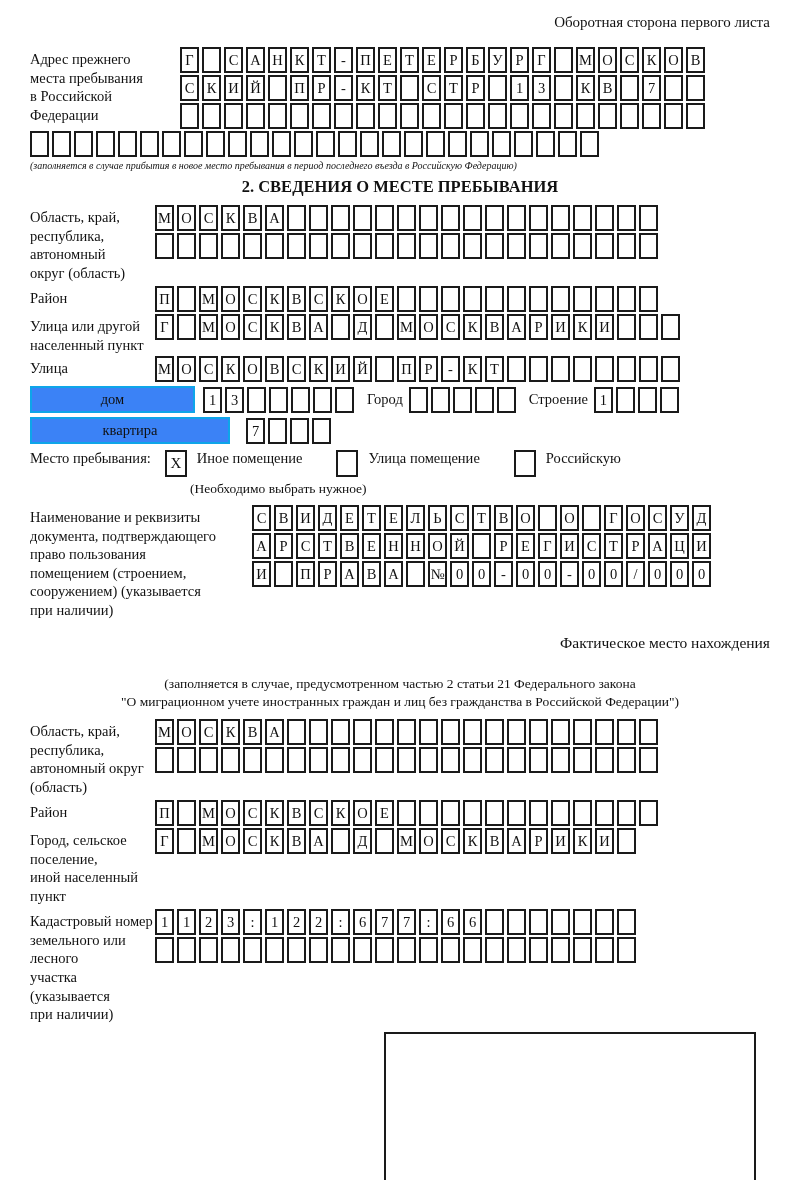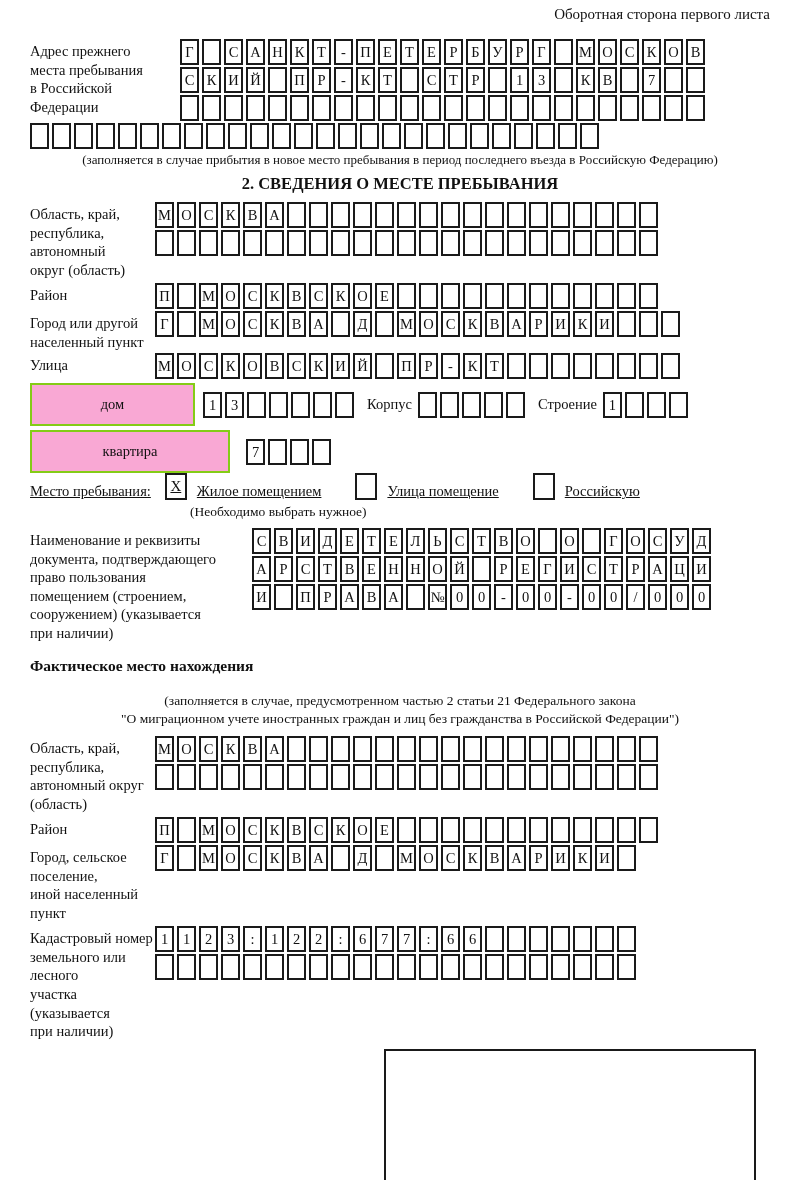--- a/index.html
+++ b/index.html
@@ -4,55 +4,55 @@
 <style>
   * { margin:0; padding:0; box-sizing:border-box; }
   html,body { background:#fff; }
   .page {
     position:relative;
     width:800px; height:1180px;
     margin:0 auto;
     background:#fff;
     color:#111;
     font-family:"Liberation Serif","DejaVu Serif",serif;
-    padding:6px 30px 0 30px;
+    padding:14px 30px 0 30px;
     overflow:hidden;
   }
   .top-note { text-align:right; font-size:15px; margin-bottom:16px; }
 
   .field { display:flex; align-items:flex-start; margin-bottom:2px; }
   .field-label {
     flex:0 0 125px; font-size:14.5px; line-height:1.28;
     white-space:pre-line; padding-top:3px;
   }
   .field-label.wide { flex:0 0 150px; }
   .field-label.doc { flex:0 0 222px; }
   .rows { display:flex; flex-direction:column; gap:2px; }
 
   .cellrow { display:flex; }
   .cell {
     width:19px; height:26px; border:2px solid #1a1a1a; margin-right:3px;
     display:inline-flex; align-items:center; justify-content:center;
     font-size:14.5px; line-height:1; flex:0 0 auto; background:#fff;
   }
-  .note { font-size:13px; text-align:center; margin:3px 0 4px 0; }
+  .note { font-size:10px; margin:3px 0 4px 0;font-style:italic; }
   .sec-title { text-align:center; font-weight:bold; font-size:16.5px; margin:6px 0 8px 0; }
-  .sub-title { text-align:left; font-weight:bold; font-size:15.5px; margin:14px 0 17px 0; }
+  .sub-title { text-align:right; font-weight:normal; font-size:15.5px; margin:14px 0 23px 0; }
 
   .houserow { display:flex; align-items:center; margin-top:4px; }
   .wide-box {
-    height:43px; border:2px solid #84cc16; display:flex; align-items:center;
-    justify-content:center; font-size:14.5px; background:#f9a8d4;
+    height:27px; border:2px solid #0ea5e9; display:flex; align-items:center;
+    justify-content:center; font-size:14.5px; background:#3b82f6;
   }
   .wide-box.dom { width:165px; margin-right:8px; }
   .wide-box.kv  { width:200px; margin-right:16px; }
   .inline-label { font-size:14.5px; margin:0 6px 0 10px; }
   .caption { font-size:13.5px; margin:3px 0 6px 0; }
 
-  .stayrow { display:flex; align-items:flex-end; margin-top:0;text-decoration:underline; }
+  .stayrow { display:flex; align-items:flex-start; margin-top:6px; }
   .stay-label { font-size:14.5px; margin-right:14px; }
   .checkbox {
     width:22px; height:27px; border:2px solid #1a1a1a; display:inline-flex;
     align-items:center; justify-content:center; font-size:15px; background:#fff;
   }
   .opt-label { font-size:14.5px; margin:0 34px 0 10px; }
   .stay-note { font-size:13.5px; margin:4px 0 8px 160px; }
 
   .fact-note { font-size:13.5px; text-align:center; line-height:1.35; margin-bottom:8px; }
 
@@ -269,21 +269,21 @@
         <span class="cell"></span>
         <span class="cell"></span>
         <span class="cell"></span>
         <span class="cell"></span>
         <span class="cell"></span>
         <span class="cell"></span>
       </div>
   </div>
 
   <div class="field mt2">
-    <div class="field-label">Город или другой
+    <div class="field-label">Улица или другой
 населенный пункт</div>
     <div class="cellrow">
         <span class="cell">Г</span>
         <span class="cell"></span>
         <span class="cell">М</span>
         <span class="cell">О</span>
         <span class="cell">С</span>
         <span class="cell">К</span>
         <span class="cell">В</span>
         <span class="cell">А</span>
@@ -340,21 +340,21 @@
     <div class="wide-box dom">дом</div>
     <div class="cellrow">
         <span class="cell">1</span>
         <span class="cell">3</span>
         <span class="cell"></span>
         <span class="cell"></span>
         <span class="cell"></span>
         <span class="cell"></span>
         <span class="cell"></span>
       </div>
-    <span class="inline-label">Корпус</span>
+    <span class="inline-label">Город</span>
     <div class="cellrow">
         <span class="cell"></span>
         <span class="cell"></span>
         <span class="cell"></span>
         <span class="cell"></span>
         <span class="cell"></span>
       </div>
     <span class="inline-label">Строение</span>
     <div class="cellrow">
         <span class="cell">1</span>
@@ -370,21 +370,21 @@
         <span class="cell">7</span>
         <span class="cell"></span>
         <span class="cell"></span>
         <span class="cell"></span>
       </div>
   </div>
 
   <div class="stayrow">
     <span class="stay-label">Место пребывания:</span>
     <span class="checkbox">X</span>
-    <span class="opt-label">Жилое помещением</span>
+    <span class="opt-label">Иное помещение</span>
     <span class="checkbox"></span>
     <span class="opt-label">Улица помещение</span>
     <span class="checkbox"></span>
     <span class="opt-label">Российскую</span>
   </div>
   <div class="stay-note">(Необходимо выбрать нужное)</div>
 
   <div class="field mt4">
     <div class="field-label doc">Наименование и реквизиты
 документа, подтверждающего

